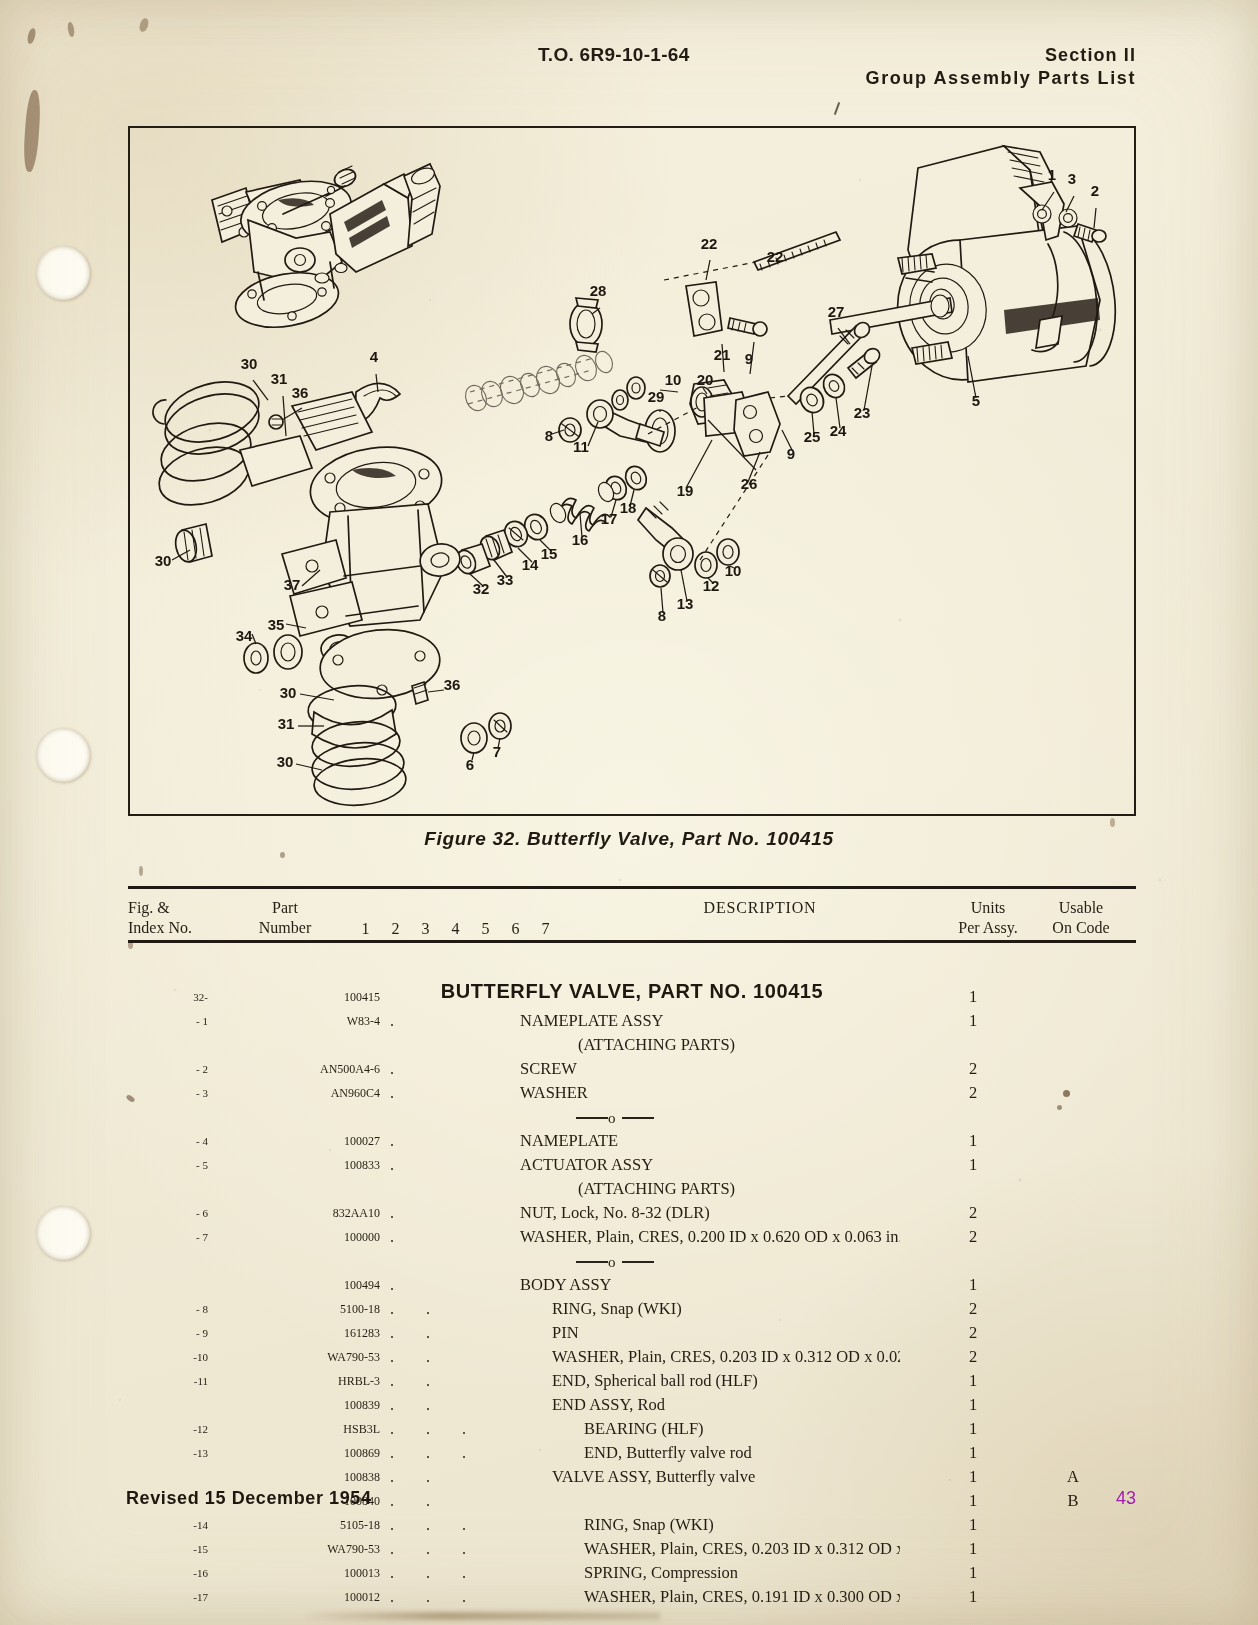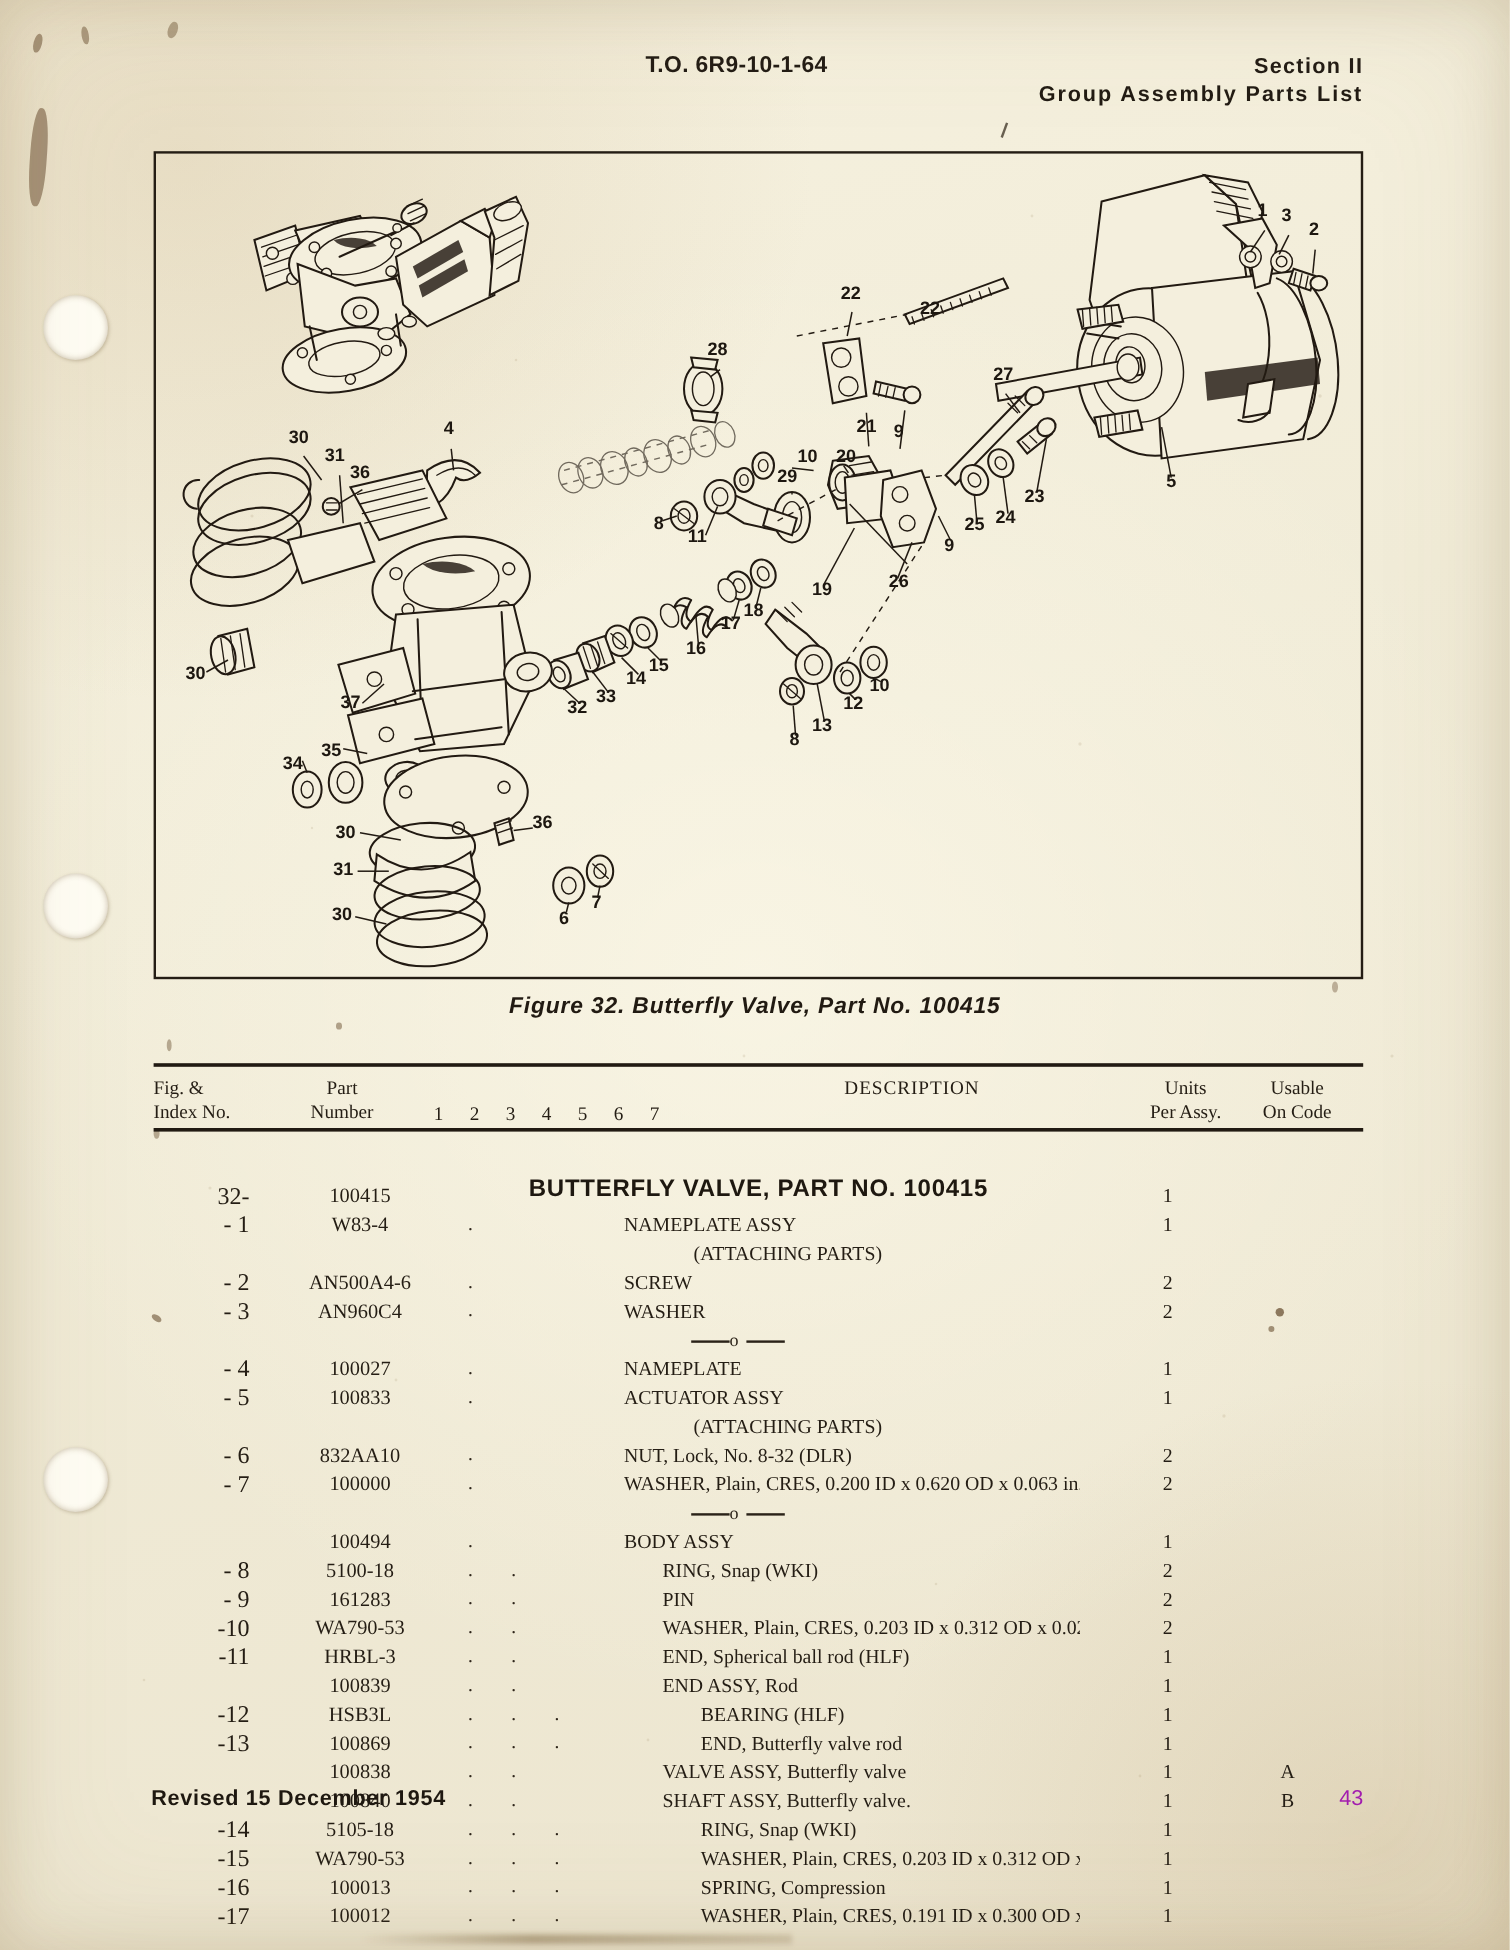--- a/index.html
+++ b/index.html
@@ -211,28 +211,28 @@
     position: relative;
     height: 24px;
     line-height: 24px;
     white-space: nowrap;
   }
   .c-index {
     position: absolute;
     left: 0;
     width: 80px;
     text-align: right;
-    font-size: 20px;
+    font-size: 11px;
   }
   .c-part {
     position: absolute;
     left: 92px;
     width: 160px;
-    text-align: center;
-    font-size: 17px;
+    text-align: right;
+    font-size: 12px;
   }
   .c-dots {
     position: absolute;
     left: 262px;
     width: 110px;
     font-size: 16px;
     letter-spacing: 14px;
     color: #2e251a;
   }
   .c-desc {
@@ -998,23 +998,20 @@
       <span class="c-desc">
         <span class="desc-inner"><span class="leader" style="padding-left: 265.922px; box-sizing: border-box;">. . . . . . . . . . . . . . . . . . . . . . . . . . . . . . . . . . . . . . . . . . . . . . . . . . . . . . . . . . . . </span><span class="desc-text ind ind-2">VALVE ASSY, Butterfly valve</span></span>
       </span>
       <span class="c-units">1</span>
       <span class="c-usable">A</span>
     </div>
     <div class="row">
       <span class="c-index"></span>
       <span class="c-part">100840</span>
       <span class="c-dots">. .</span>
-      <span class="c-desc">
-        <span class="desc-inner"><span class="leader" style="padding-left: 270.047px; box-sizing: border-box;">. . . . . . . . . . . . . . . . . . . . . . . . . . . . . . . . . . . . . . . . . . . . . . . . . . . . . . . . . . . . </span><span class="desc-text ind ind-2">SHAFT  ASSY, Butterfly valve.</span></span>
-      </span>
       <span class="c-units">1</span>
       <span class="c-usable">B</span>
     </div>
     <div class="row">
       <span class="c-index">-14</span>
       <span class="c-part">5105-18</span>
       <span class="c-dots">. . .</span>
       <span class="c-desc">
         <span class="desc-inner"><span class="leader" style="padding-left: 224.688px; box-sizing: border-box;">. . . . . . . . . . . . . . . . . . . . . . . . . . . . . . . . . . . . . . . . . . . . . . . . . . . . . . . . . . . . </span><span class="desc-text ind ind-3">RING, Snap (WKI)</span></span>
       </span>

